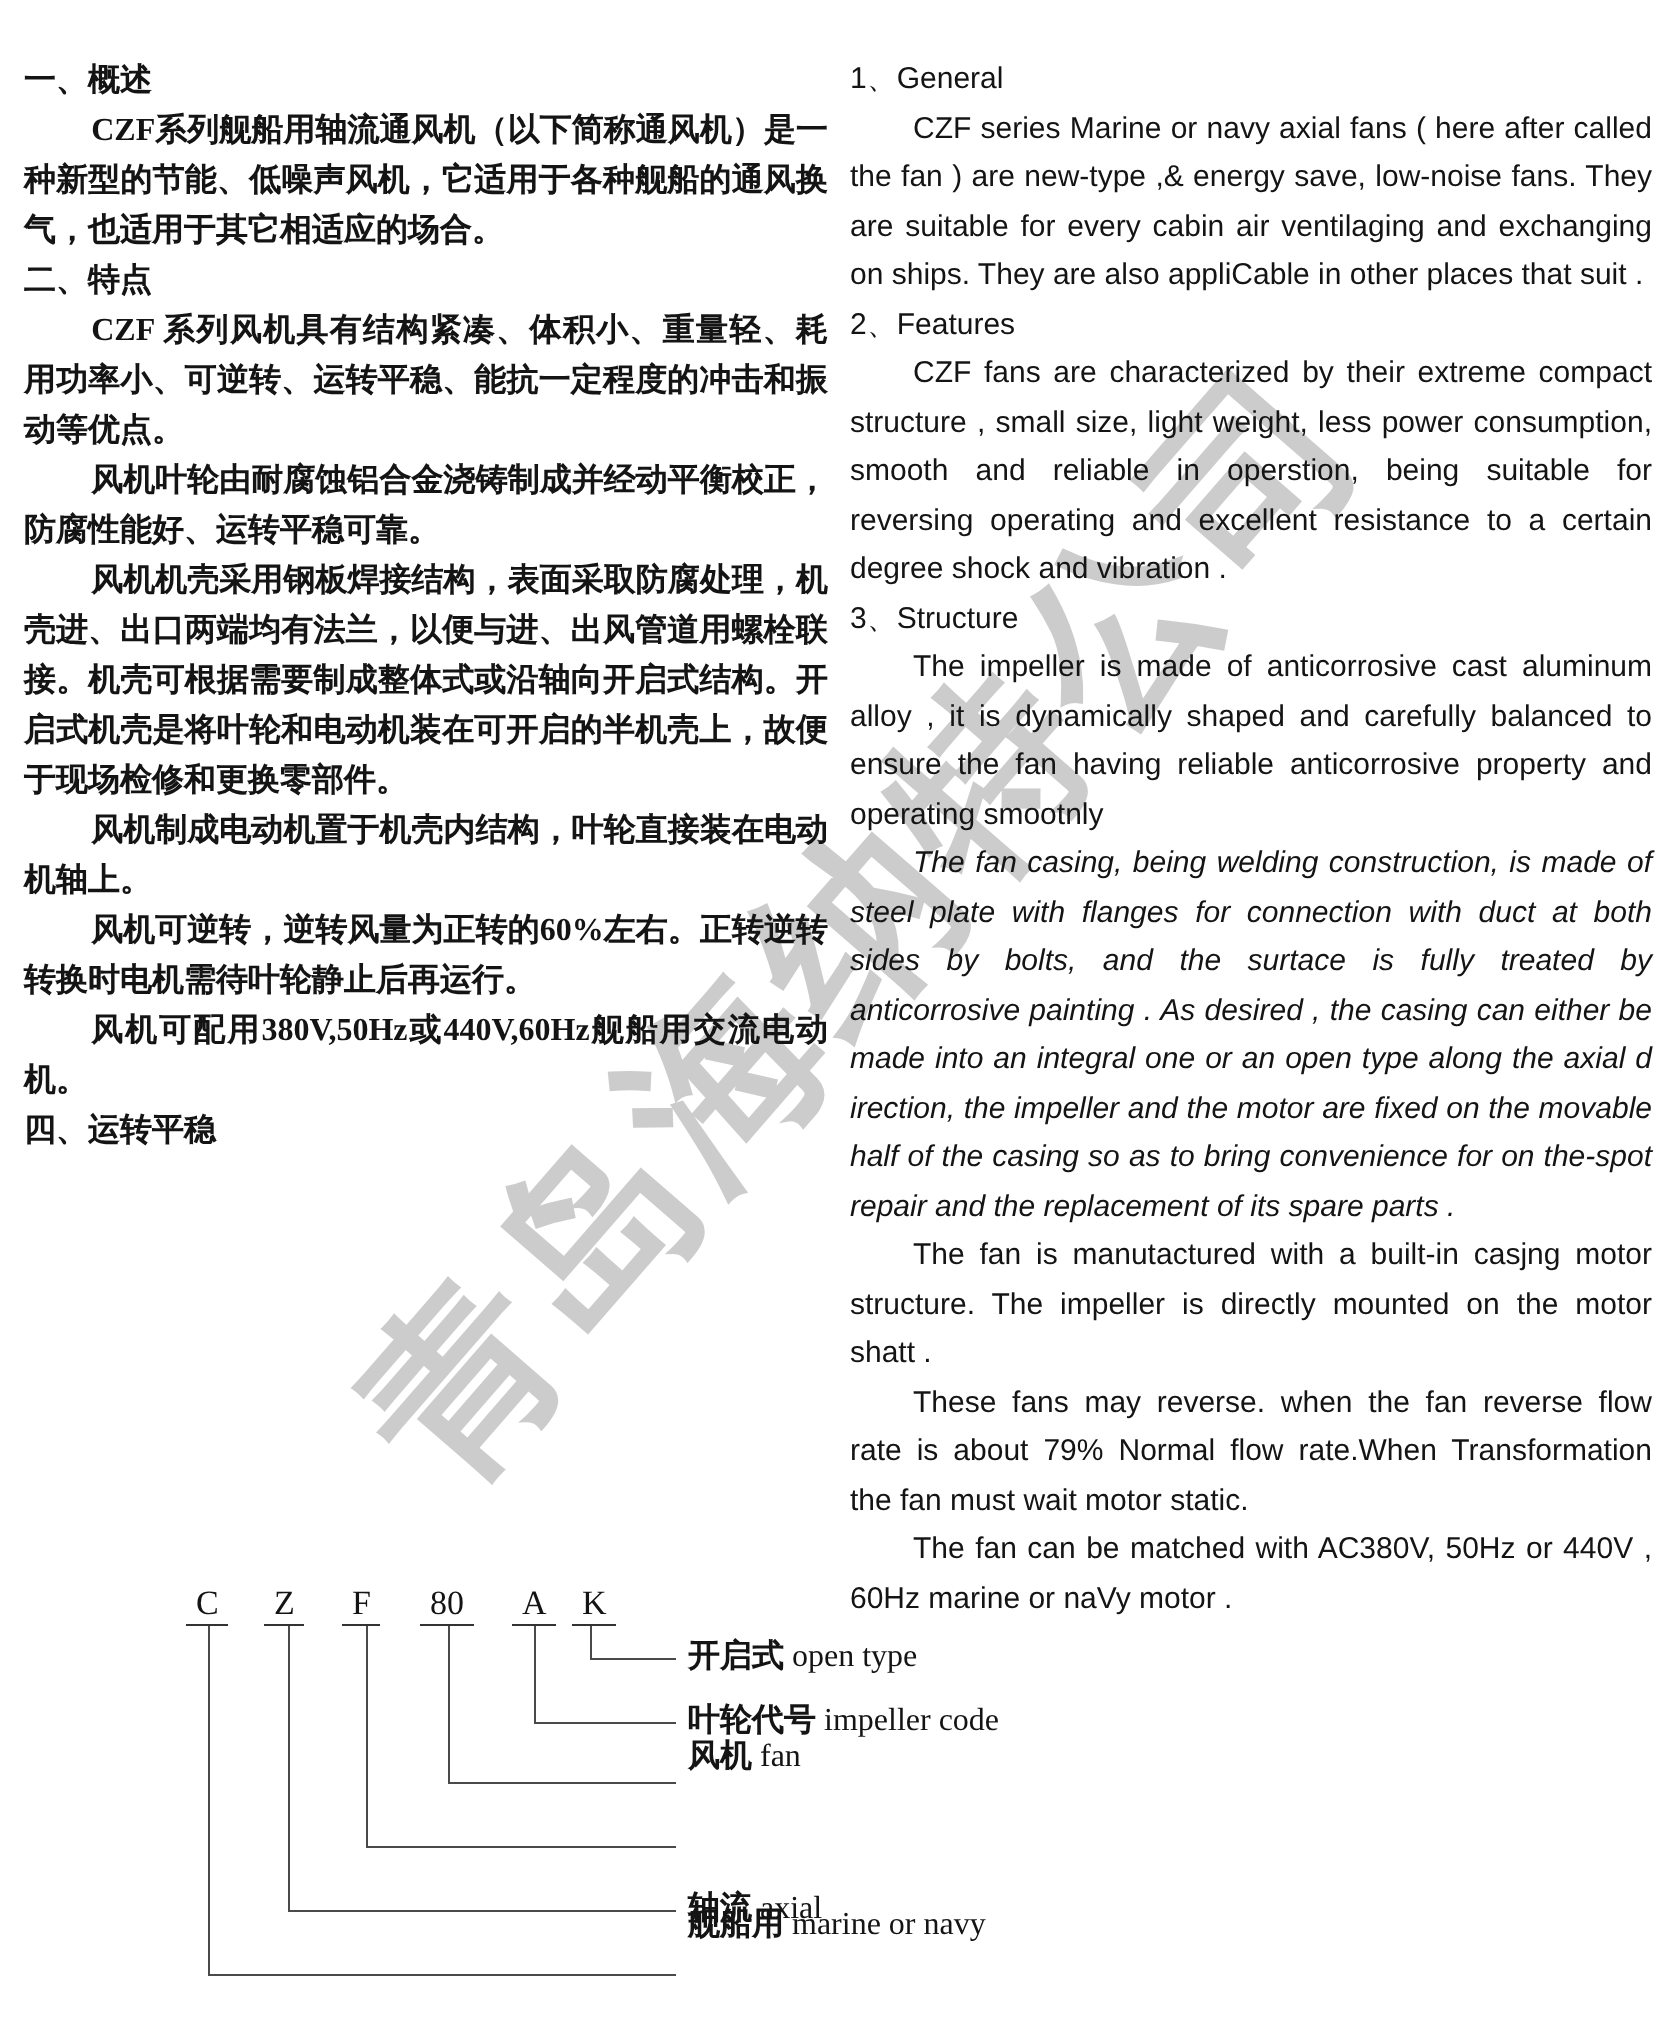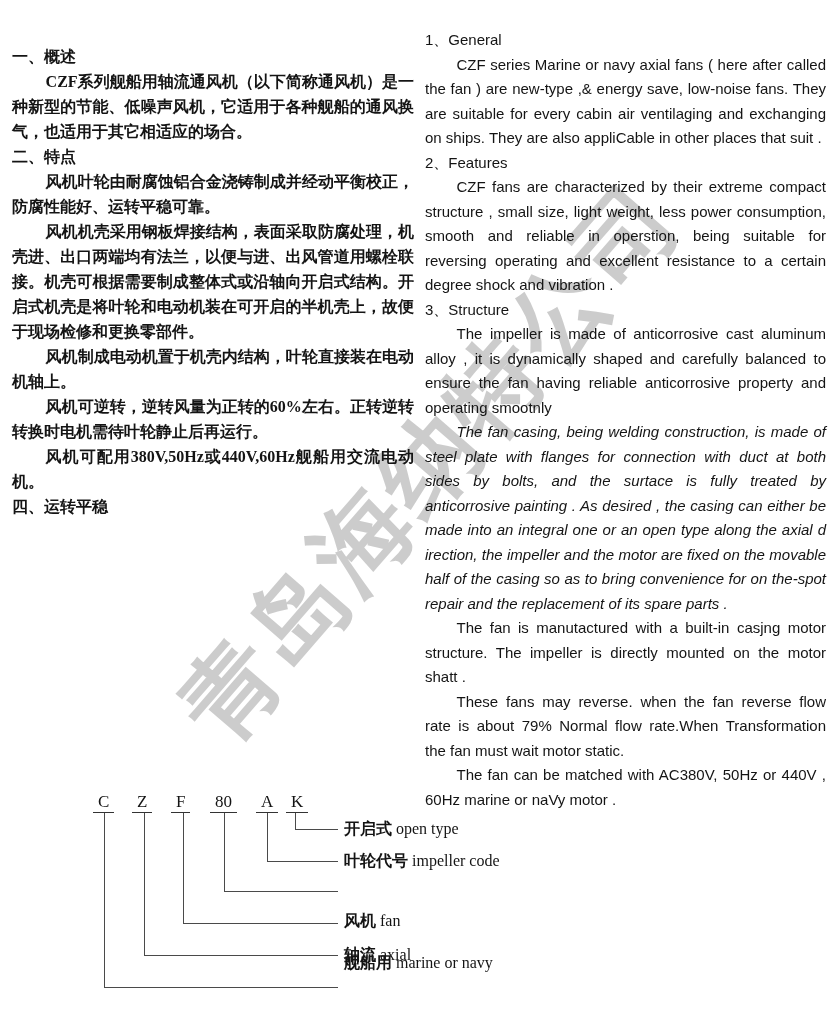--- a/index.html
+++ b/index.html
@@ -7,21 +7,21 @@
         font-family:"Liberation Sans",sans-serif;color:#141414;}
   
   .watermark{position:absolute;left:70px;top:385px;width:740px;z-index:1;
              transform:rotate(-49deg);transform-origin:370px 60px;
              font-size:96px;font-weight:bold;letter-spacing:4px;white-space:nowrap;
              color:rgba(128,128,128,0.40);pointer-events:none;
              font-family:"Liberation Sans",sans-serif;}
   
   .col{position:absolute;top:28px;z-index:2;}
   .col.left{left:12px;width:402px;font-family:"Liberation Serif",serif;
-            font-weight:bold;font-size:16px;line-height:25px;margin-top:16px;}
+            font-weight:bold;font-size:16px;line-height:25px;}
   .col.right{left:425px;width:401px;font-size:15px;line-height:24.5px;}
   .col h2{font-size:inherit;line-height:inherit;font-weight:bold;margin:0;}
   .col.right h2{font-weight:normal;}
   .col p{margin:0;text-align:justify;text-indent:2.1em;}
   .g6{margin-bottom:6px;}  .g8{margin-bottom:8px;}
   .g14{margin-bottom:14px;font-style:italic;} .g16{margin-bottom:16px;}
   .g38{margin-bottom:38px;} .g40{margin-bottom:40px;}
   .g50{margin-bottom:50px;}
   .indent-h{padding-left:28px;}
   
@@ -40,20 +40,21 @@
 
 <div class="page">
 
   <div class="watermark">青岛海纳特公司</div>
 
   <div class="col left">
     <h2>一、概述</h2>
     <p class="g38">CZF系列舰船用轴流通风机（以下简称通风机）是一种新型的节能、低噪声风机，它适用于各种舰船的通风换气，也适用于其它相适应的场合。</p>
 
     <h2>二、特点</h2>
+    <p class="g50">CZF 系列风机具有结构紧凑、体积小、重量轻、耗用功率小、可逆转、运转平稳、能抗一定程度的冲击和振动等优点。</p>
 
     <p class="g38">风机叶轮由耐腐蚀铝合金浇铸制成并经动平衡校正，防腐性能好、运转平稳可靠。</p>
     <p class="g50">风机机壳采用钢板焊接结构，表面采取防腐处理，机壳进、出口两端均有法兰，以便与进、出风管道用螺栓联接。机壳可根据需要制成整体式或沿轴向开启式结构。开启式机壳是将叶轮和电动机装在可开启的半机壳上，故便于现场检修和更换零部件。</p>
     <p class="g40">风机制成电动机置于机壳内结构，叶轮直接装在电动机轴上。</p>
     <p class="g38">风机可逆转，逆转风量为正转的60%左右。正转逆转转换时电机需待叶轮静止后再运行。</p>
     <p class="g6">风机可配用380V,50Hz或440V,60Hz舰船用交流电动机。</p>
 
     <h2>四、运转平稳</h2>
   </div>
 
@@ -97,21 +98,21 @@
     <div class="hline" style="left:104px;top:987px;width:234px;"></div>
 
     <div class="dia-label" style="top:820px;">
       <span>开启式</span>
       <span class="en">open type</span>
     </div>
     <div class="dia-label" style="top:852px;">
       <span>叶轮代号</span>
       <span class="en">impeller code</span>
     </div>
-    <div class="dia-label" style="top:912px;">
+    <div class="dia-label" style="top:870px;">
       <span>风机</span>
       <span class="en">fan</span>
     </div>
     <div class="dia-label" style="top:946px;text-align:right;">
       <span>轴流</span>
       <span class="en">axial</span>
     </div>
     <div class="dia-label" style="top:954px;">
       <span>舰船用</span>
       <span class="en">marine or navy</span>

